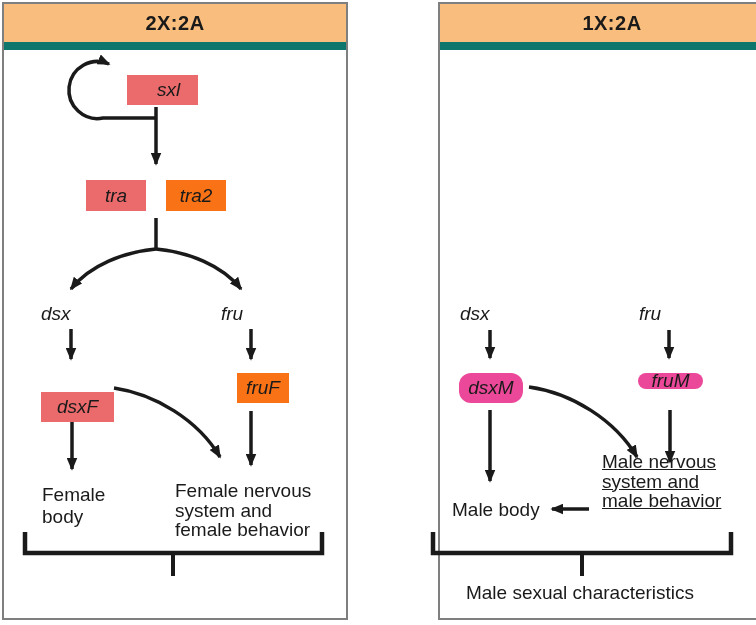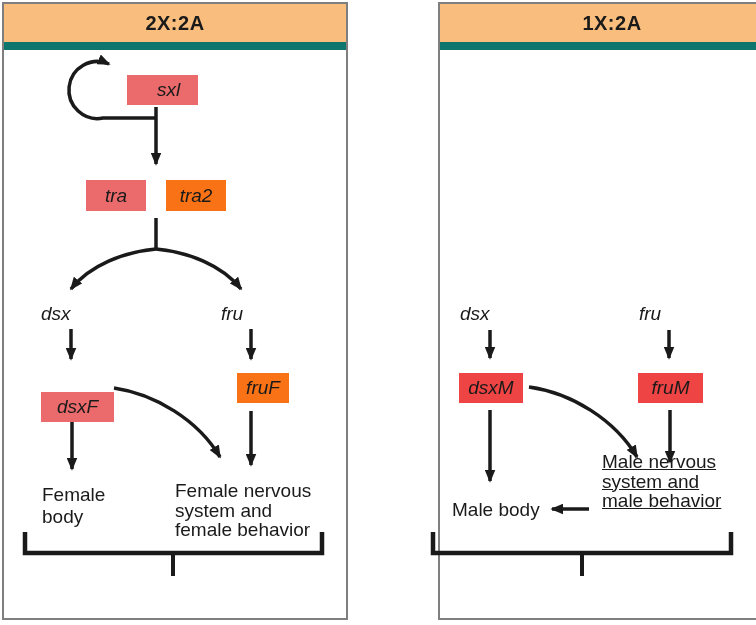--- a/index.html
+++ b/index.html
@@ -16,21 +16,21 @@
     background:#f9be7d; border-bottom:8px solid #0f766e;
     display:flex; align-items:center; justify-content:center;
     font-size:20px; font-weight:bold; letter-spacing:0.5px;
   }
   .gene-box {
     position:absolute; display:flex; align-items:center; justify-content:center;
     font-size:19px; font-style:italic;
   }
   .bg-salmon { background:#eb6b6c; }
   .bg-orange { background:#f97316; }
-  .bg-blue   { background:#ef4444; }
+  .bg-blue   { background:#ec4899;border-radius:12px; }
   .gene-label {
     position:absolute; font-size:19px; font-style:italic; text-align:left;
     line-height:20px;
   }
   .outcome {
     position:absolute; font-size:19px; line-height:19.5px; white-space:pre-line;
   }
   .bracket-label {
     position:absolute; font-size:19px; text-align:center;
   }
@@ -124,22 +124,23 @@
 body</div>
   <div class="outcome" style="left:175px; top:481px;">Female nervous
 system and
 female behavior</div>
 
   <div class="gene-label" style="left:460px; top:304px; width:60px;">dsx</div>
   <div class="gene-label" style="left:639px; top:304px; width:60px;">fru</div>
   <div class="gene-box bg-blue" style="left:459px; top:373px; width:64px; height:30px;">
     <span>dsxM</span>
   </div>
-  <div class="gene-box bg-blue" style="left:638px; top:373px; width:65px; height:30px;">
+  <div class="gene-box bg-blue" style="left:638px; top:373px; width:65px; height:16px;">
     <span>fruM</span>
   </div>
 
   <div class="outcome" style="left:452px; top:500px;text-align:right;">Male body</div>
   <div class="outcome" style="left:602px; top:452px;text-decoration:underline;">Male nervous
 system and
 male behavior</div>
+  <div class="bracket-label" style="left:406px; top:582px; width:348px;">Male sexual characteristics</div>
 
 </div>
 
 </body></html>

